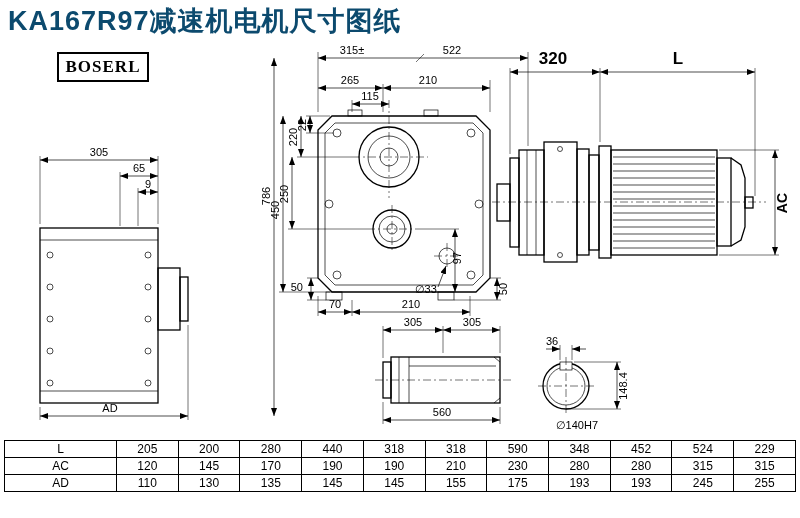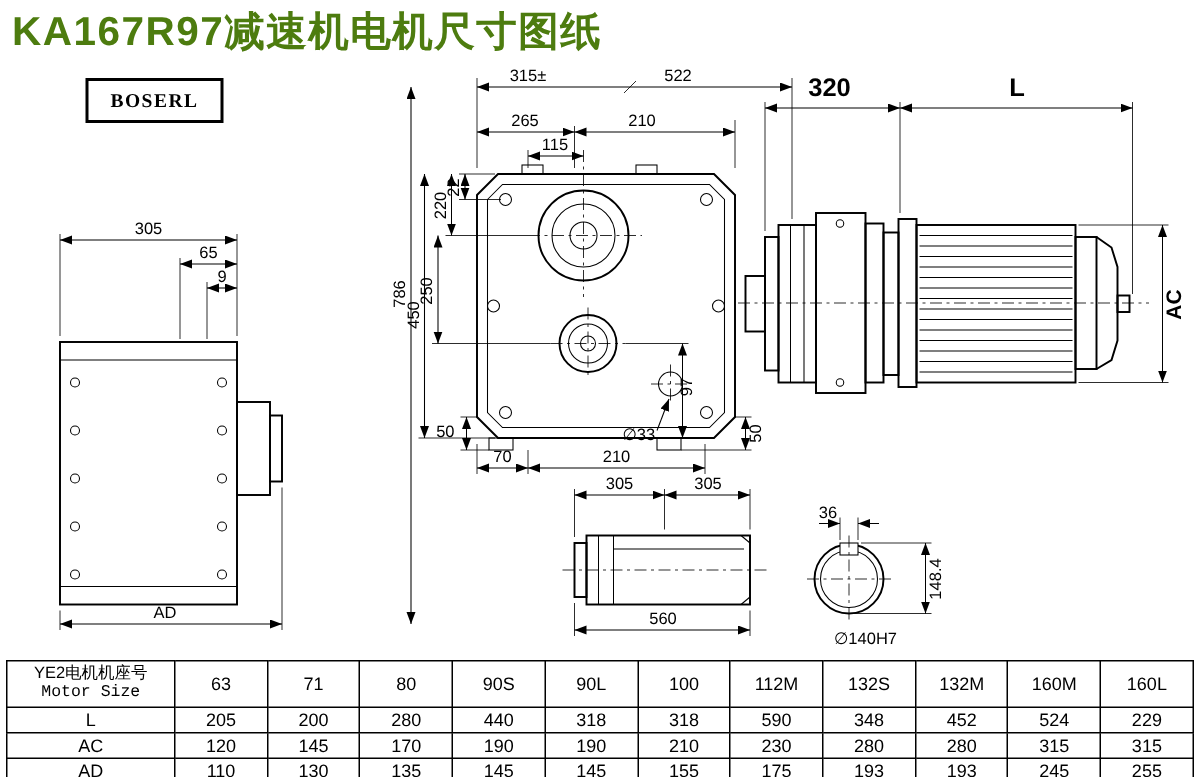--- a/index.html
+++ b/index.html
@@ -1,22 +1,22 @@
 <!DOCTYPE html>
 <html><head>
 <meta charset="utf-8">
 <style>
   html,body{margin:0;padding:0;background:#fff;}
   .page{position:relative;width:800px;height:518px;background:#fff;overflow:hidden;
         font-family:"Liberation Sans",sans-serif;}
   .title{position:absolute;left:8px;top:3px;font-size:27px;font-weight:bold;
-         color:#4d7c0f;letter-spacing:1px;white-space:nowrap;}
+         color:#0c4a6e;letter-spacing:1px;white-space:nowrap;}
   .brand{position:absolute;left:57px;top:52px;width:88px;height:26px;border:2px solid #000;
          display:flex;align-items:center;justify-content:center;
-         font-family:"Liberation Serif",serif;font-weight:bold;font-size:13px;letter-spacing:1px;}
+         font-family:"Liberation Serif",serif;font-weight:bold;font-size:17px;letter-spacing:1px;}
   svg{position:absolute;left:0;top:0;}
   svg text{font-family:"Liberation Sans",sans-serif;font-size:11px;fill:#000;}
   svg text.big{font-size:17px;font-weight:bold;}
   svg text.med{font-size:14px;font-weight:bold;}
   .out{fill:none;stroke:#000;stroke-width:1.3;}
   .thin{fill:none;stroke:#000;stroke-width:0.7;}
   .dim{stroke:#000;stroke-width:0.7;fill:none;}
   .ext{stroke:#000;stroke-width:0.55;fill:none;}
   .cl{stroke:#000;stroke-width:0.55;fill:none;stroke-dasharray:8 3 2 3;}
   .size-table{position:absolute;left:4px;top:440px;width:792px;border-collapse:collapse;
@@ -265,37 +265,20 @@
 
       <text x="556" y="429" text-anchor="start">∅140H7</text>
     </g>
   </svg>
 
   <table class="size-table">
     <colgroup>
       <col style="width:112px">
     </colgroup>
     <tbody id="size-table-body">
-        <tr class="hdr">
-          <td class="rowhead">
-            <div>YE2电机机座号</div>
-            <div class="en">Motor Size</div>
-          </td>
-          <td>63</td>
-          <td>71</td>
-          <td>80</td>
-          <td>90S</td>
-          <td>90L</td>
-          <td>100</td>
-          <td>112M</td>
-          <td>132S</td>
-          <td>132M</td>
-          <td>160M</td>
-          <td>160L</td>
-        </tr>
         <tr>
           <td>L</td>
           <td>205</td>
           <td>200</td>
           <td>280</td>
           <td>440</td>
           <td>318</td>
           <td>318</td>
           <td>590</td>
           <td>348</td>

